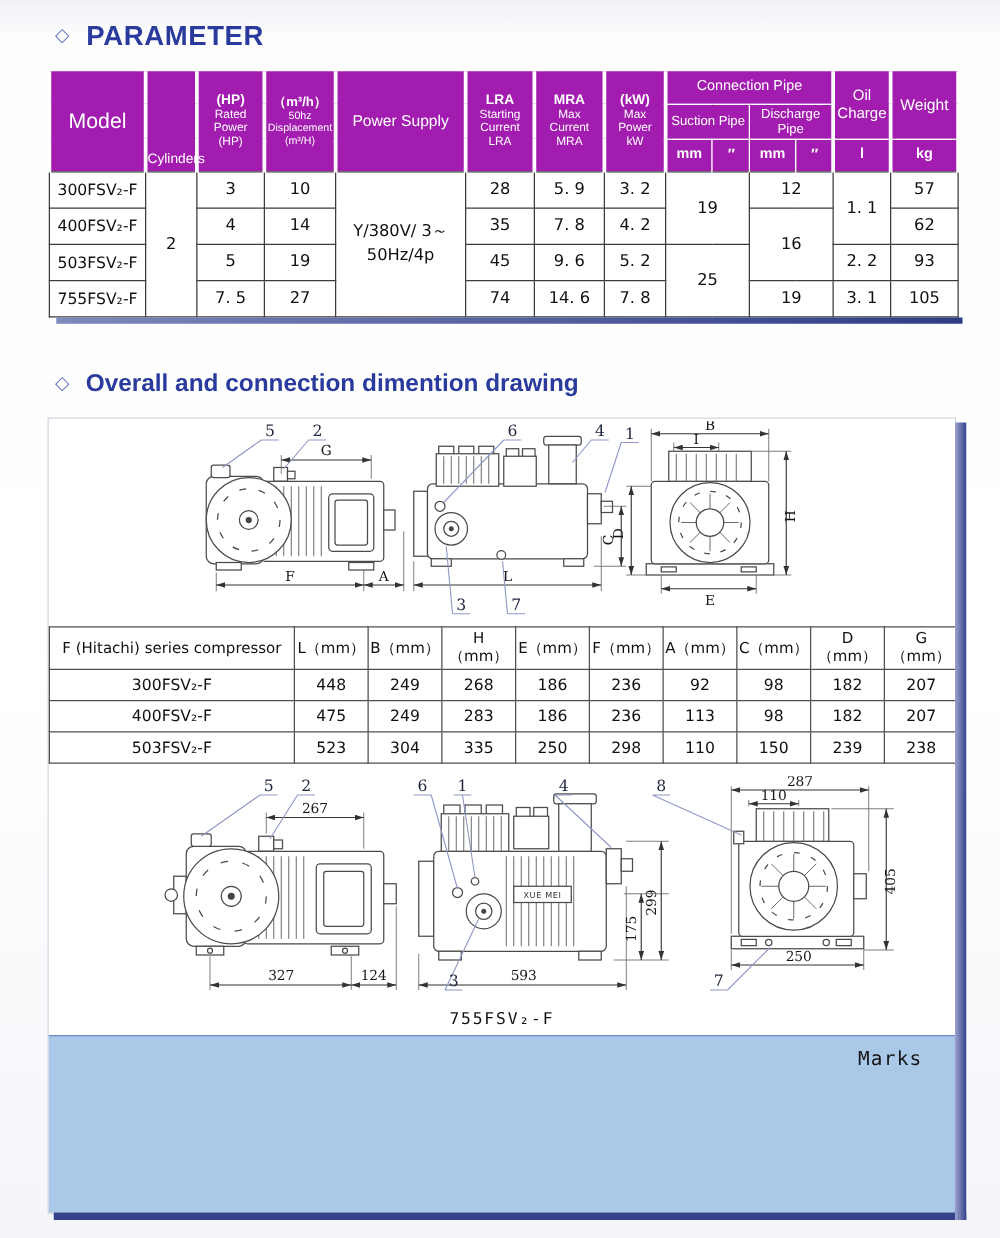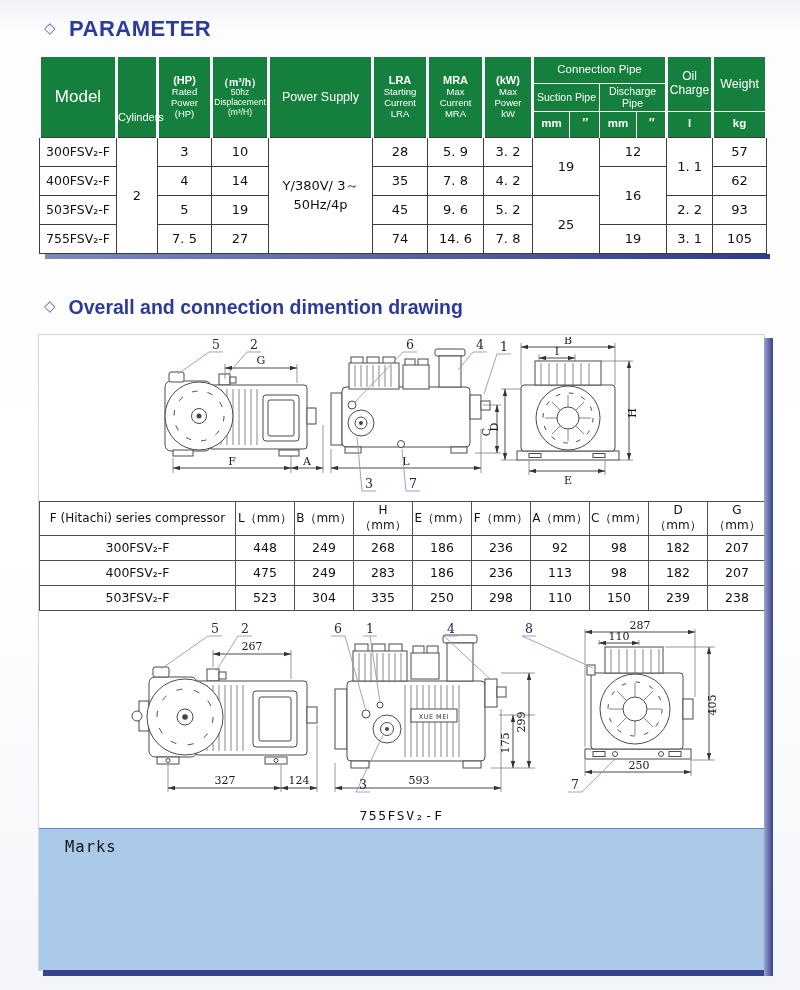--- a/index.html
+++ b/index.html
@@ -10,26 +10,26 @@
   .sec-title{display:flex;align-items:center;gap:13px;margin-left:44px;color:#2a3b9d;font-weight:bold;}
   .sec-title .diamond{color:#5f6fc0;font-size:15px;font-weight:normal;transform:translateY(-1px);}
   #title1{padding-top:16px;font-size:22px;letter-spacing:.5px;}
   #title2{margin-top:42px;font-size:19.5px;}
 
   
   .param-wrap{position:relative;width:727px;margin:15px 0 0 38px;}
   .param-wrap::after{content:"";position:absolute;left:7px;right:-5px;bottom:-5px;height:5px;
       background:linear-gradient(90deg,#7d88bb,#2f3c86);}
   table.pt{border-collapse:collapse;table-layout:fixed;width:727px;background:#fff;}
-  table.pt th{background:#15803d;color:#fff;font-weight:normal;text-align:center;vertical-align:middle;
+  table.pt th{background:#a21caf;color:#fff;font-weight:normal;text-align:center;vertical-align:middle;
       border-left:3px solid #fff;border-right:3px solid #fff;border-top:0;border-bottom:0;padding:0;line-height:1.15;}
   table.pt th.inner{border-left:1px solid #fff;border-right:1px solid #fff;}
   table.pt th.subrow{border-top:1px solid #fff;}
   table.pt .model-h{font-size:17px;}
-  table.pt .cyl{vertical-align:bottom;font-size:11px;padding-bottom:13px;}
+  table.pt .cyl{vertical-align:bottom;font-size:11px;padding-bottom:3px;}
   table.pt .top{display:block;font-weight:bold;font-size:11px;}
   table.pt .rest{display:block;font-size:9.5px;white-space:pre-line;text-align:center;}
   table.pt .disp .top{font-size:10.5px;}
   table.pt .disp .rest{font-size:8.5px;}
   table.pt .ps{font-size:12.5px;}
   table.pt .unit{font-weight:bold;font-size:11.5px;}
   table.pt .unit.in{font-style:italic;font-size:12px;}
   table.pt td{border:1px solid #3c3c3c;background:#fff;text-align:center;vertical-align:middle;
       font-family:"DejaVu Sans",sans-serif;font-size:13px;color:#111;}
   table.pt td.model-c{font-size:12.5px;}
@@ -61,21 +61,21 @@
   table.dt th,table.dt td{border:1px solid #4f4f4f;text-align:center;vertical-align:middle;font-weight:normal;}
   table.dt th{font-size:12px;height:26px;}
   table.dt td{font-size:12.5px;height:22px;}
 
   .caption{margin-top:2px;text-align:center;font-family:"DejaVu Sans Mono",monospace;
       font-size:13px;letter-spacing:1.5px;color:#111;}
 
   
   .marks{margin-top:5px;height:142px;box-sizing:border-box;background:#aac9e9;
       border-top:1px solid #7089be;padding:9px 26px 0 26px;}
-  .marks .mtitle{text-align:left;font-family:"DejaVu Sans Mono",monospace;font-size:15.5px;
+  .marks .mtitle{text-align:right;font-family:"DejaVu Sans Mono",monospace;font-size:15.5px;
       color:#151515;letter-spacing:1px;margin-bottom:14px;}
   .marks .mline{font-size:12.4px;color:#1c1c1c;line-height:1.75;letter-spacing:.2px;}
 </style>
 </head>
 <body>
 
 <div class="page">
 
   <div class="sec-title" id="title1">
     <span class="diamond">◇</span>

